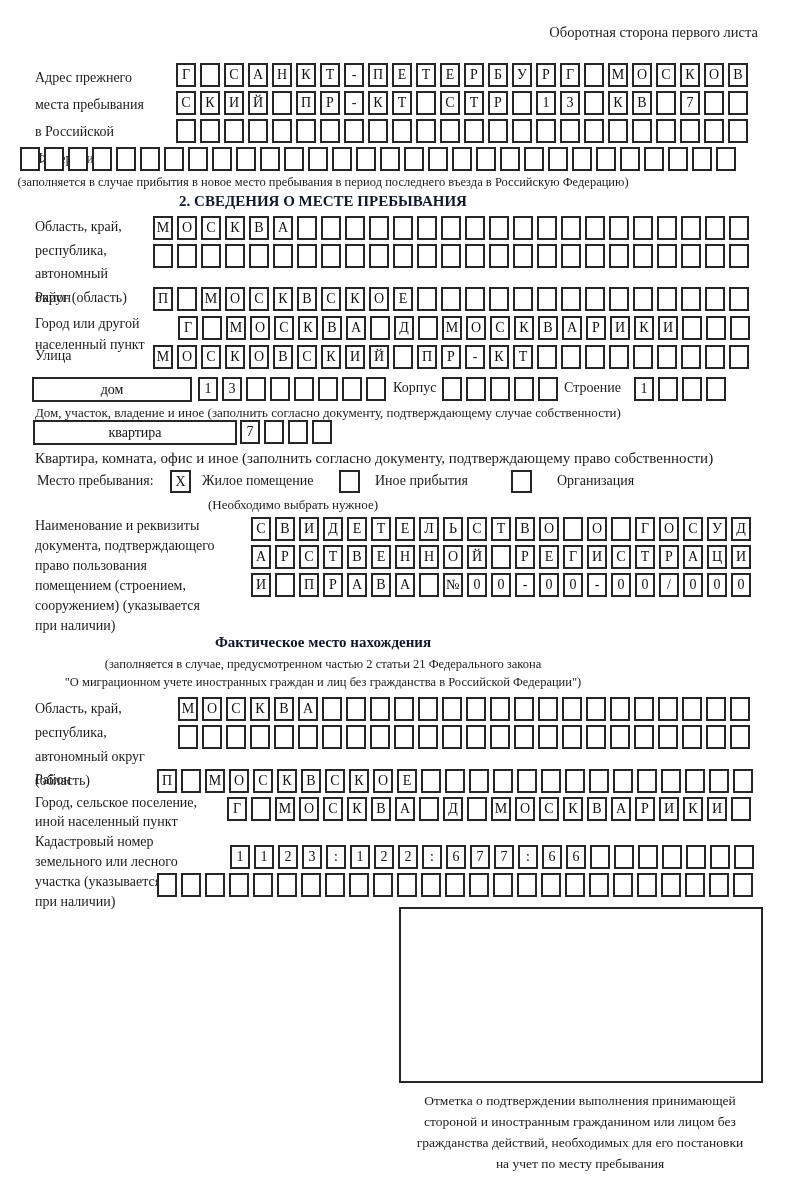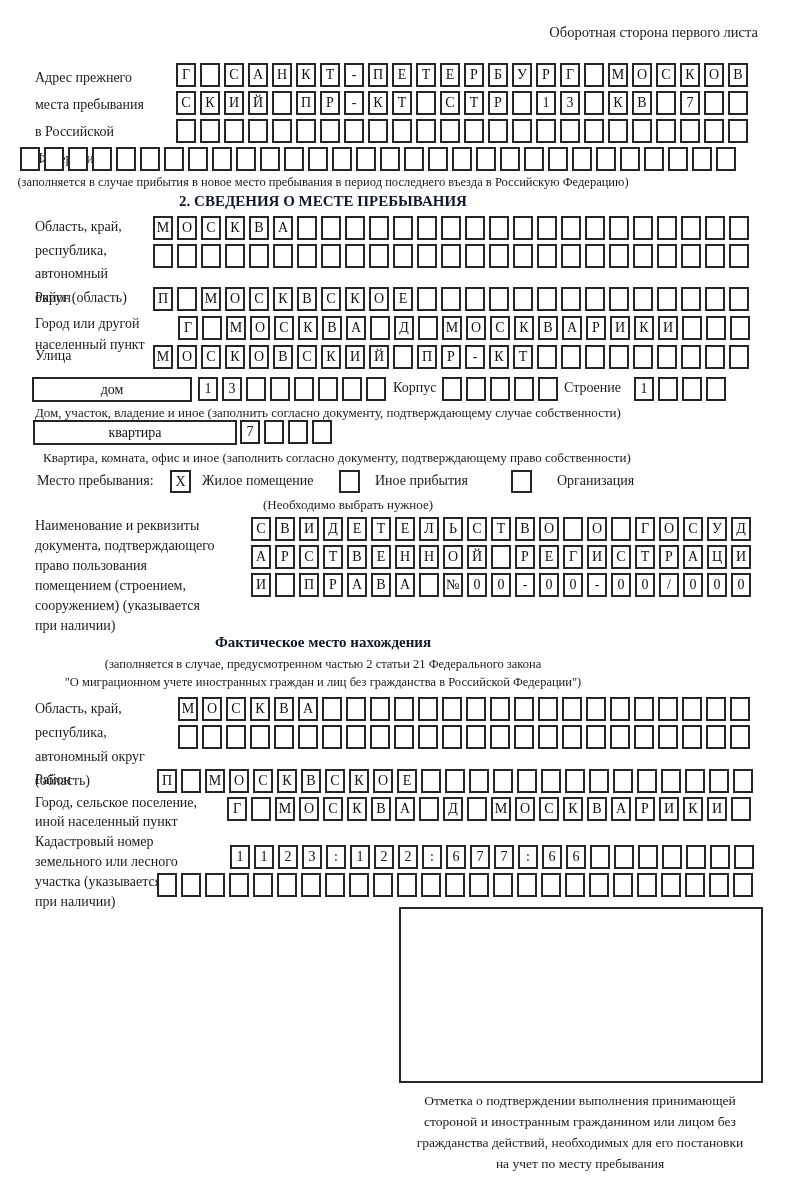--- a/index.html
+++ b/index.html
@@ -320,30 +320,30 @@
     </div>
   <div class="caption" style="left:35px;top:405px;font-size:13px;">Дом, участок, владение и иное (заполнить согласно документу, подтверждающему случае собственности)</div>
 
   <div class="labelbox" style="left:33px;top:420px;width:200px;height:21px;">квартира</div>
   <div class="cellrow" style="left:240px;top:420px;">
       <span class="cell">7</span>
       <span class="cell"></span>
       <span class="cell"></span>
       <span class="cell"></span>
     </div>
-  <div class="caption" style="left:35px;top:450px;font-size:13px;margin-left:8px;">Квартира, комната, офис и иное (заполнить согласно документу, подтверждающему право собственности)</div>
+  <div class="caption" style="left:35px;top:450px;font-size:15px;">Квартира, комната, офис и иное (заполнить согласно документу, подтверждающему право собственности)</div>
 
   <div class="lbl" style="left:37px;top:473px;">Место пребывания:</div>
   <div class="checkbox" style="left:170px;top:470px;">X</div>
   <div class="lbl" style="left:202px;top:473px;">Жилое помещение</div>
   <div class="checkbox" style="left:339px;top:470px;"></div>
   <div class="lbl" style="left:375px;top:473px;">Иное прибытия</div>
   <div class="checkbox" style="left:511px;top:470px;"></div>
   <div class="lbl" style="left:557px;top:473px;">Организация</div>
-  <div class="caption" style="left:208px;top:497px;width:225px;text-align:right;font-size:13px;">(Необходимо выбрать нужное)</div>
+  <div class="caption" style="left:208px;top:497px;width:225px;text-align:left;font-size:13px;">(Необходимо выбрать нужное)</div>
 
   <div class="lbl multiline" style="left:35px;top:516px;line-height:20px;">Наименование и реквизиты<br>документа, подтверждающего<br>право пользования<br>помещением (строением,<br>сооружением) (указывается<br>при наличии)</div>
   <div class="cellrow" style="left:251px;top:517px;">
       <span class="cell">С</span>
       <span class="cell">В</span>
       <span class="cell">И</span>
       <span class="cell">Д</span>
       <span class="cell">Е</span>
       <span class="cell">Т</span>
       <span class="cell">Е</span>

